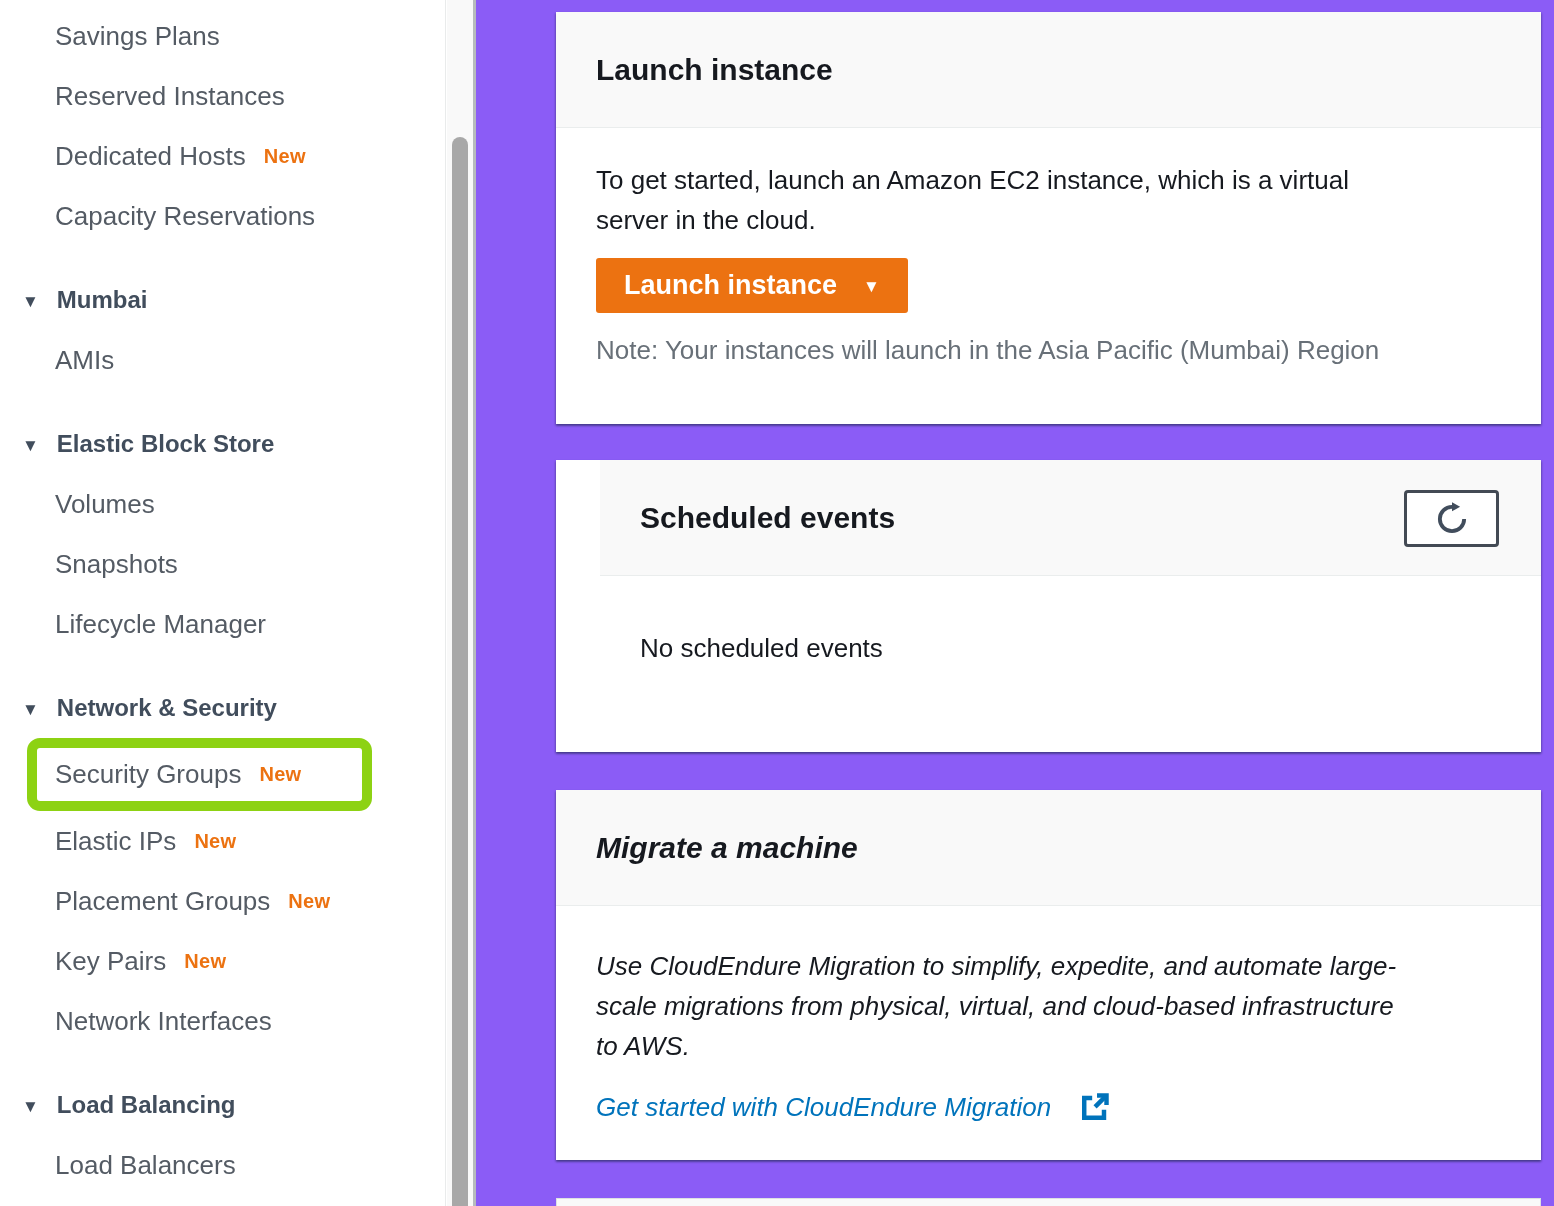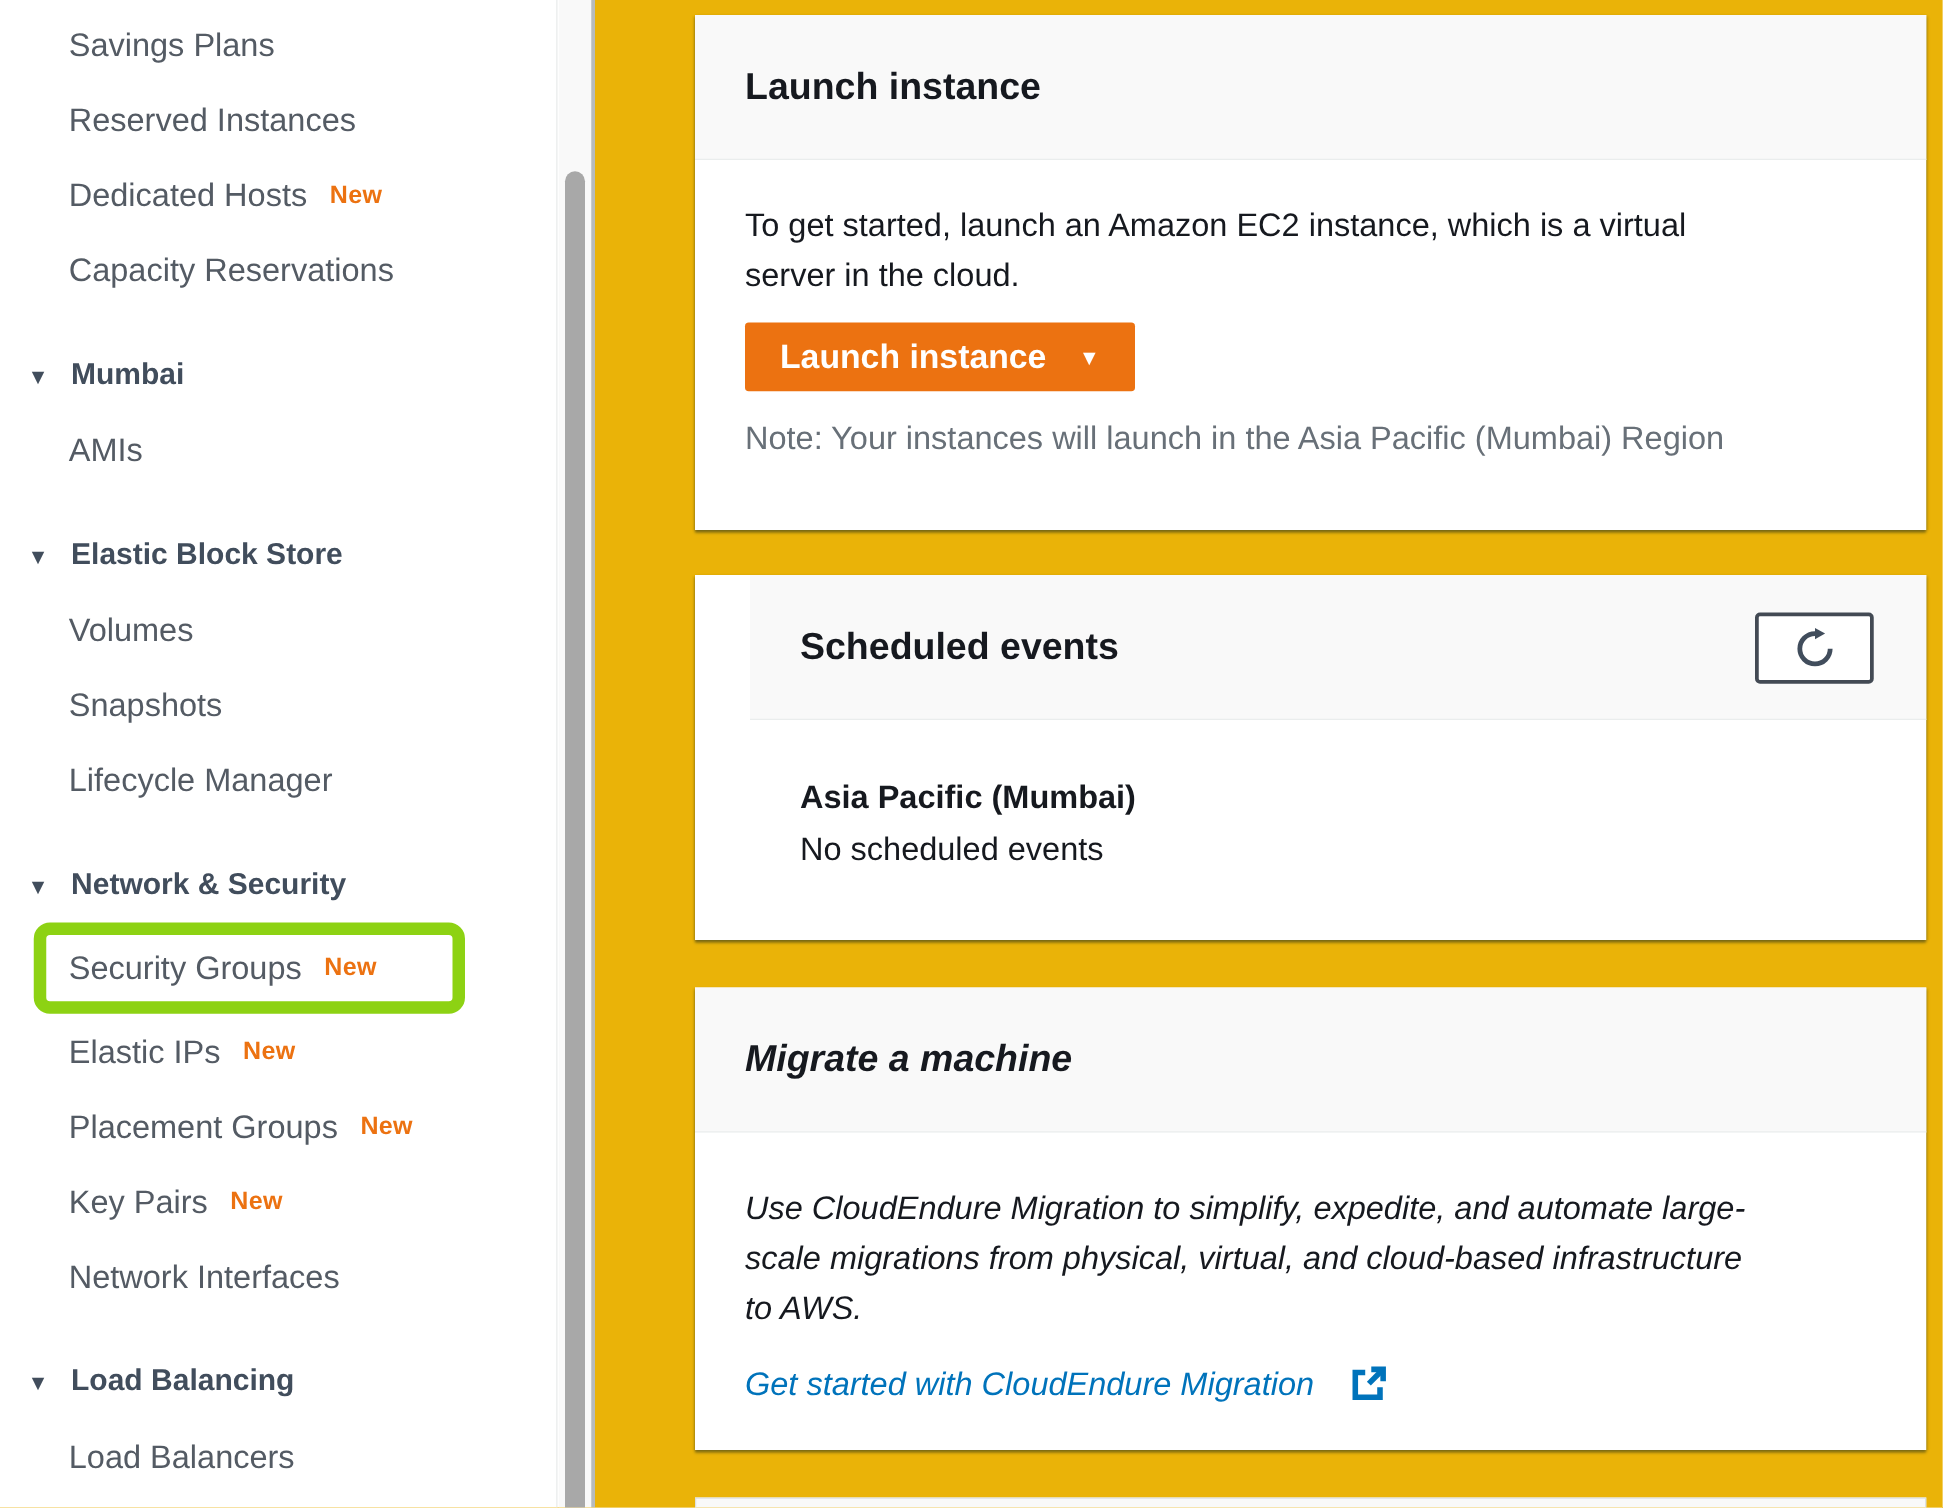--- a/index.html
+++ b/index.html
@@ -51,21 +51,21 @@
     background:#a8a8a8; border-radius:9px;
   }
   .panel-divider {
     position:absolute; left:473px; top:0; width:3px; height:1206px;
     background:#b7bbbc;
   }
 
   
   .main {
     position:absolute; left:476px; top:0; width:1078px; height:1206px;
-    background:#eab308;
+    background:#8b5cf6;
   }
   .card {
     position:absolute; left:80px; width:985px; background:#ffffff;
     box-shadow:0 2px 2px rgba(0,28,36,.35), 1px 1px 2px rgba(0,28,36,.15), -1px 1px 2px rgba(0,28,36,.15);
   }
   .card-header {
     position:relative; height:116px; background:#f9f9f9;
     border-bottom:1px solid #eaeded;
     display:flex; align-items:center; padding:0 40px;
   }
@@ -214,21 +214,20 @@
     <div class="card-header">
       <h2 class="card-title">Scheduled events</h2>
       <button class="refresh-btn">
         <svg viewBox="0 0 16 16" width="36" height="36" aria-hidden="true">
           <path d="M8 2.6 A5.4 5.4 0 1 0 13.4 8" fill="none" stroke="#414d5c" stroke-width="1.7"></path>
           <path d="M8 0.6 L8 4.6 L11.6 2.6 Z" fill="#414d5c"></path>
         </svg>
       </button>
     </div>
     <div class="card-body">
-      <p class="region-name">Asia Pacific (Mumbai)</p>
       <p class="status-text">No scheduled events</p>
     </div>
   </section>
 
   <section class="card card-migrate">
     <div class="card-header">
       <h2 class="card-title">Migrate a machine</h2>
     </div>
     <div class="card-body">
       <p class="card-text">Use CloudEndure Migration to simplify, expedite, and automate large-

